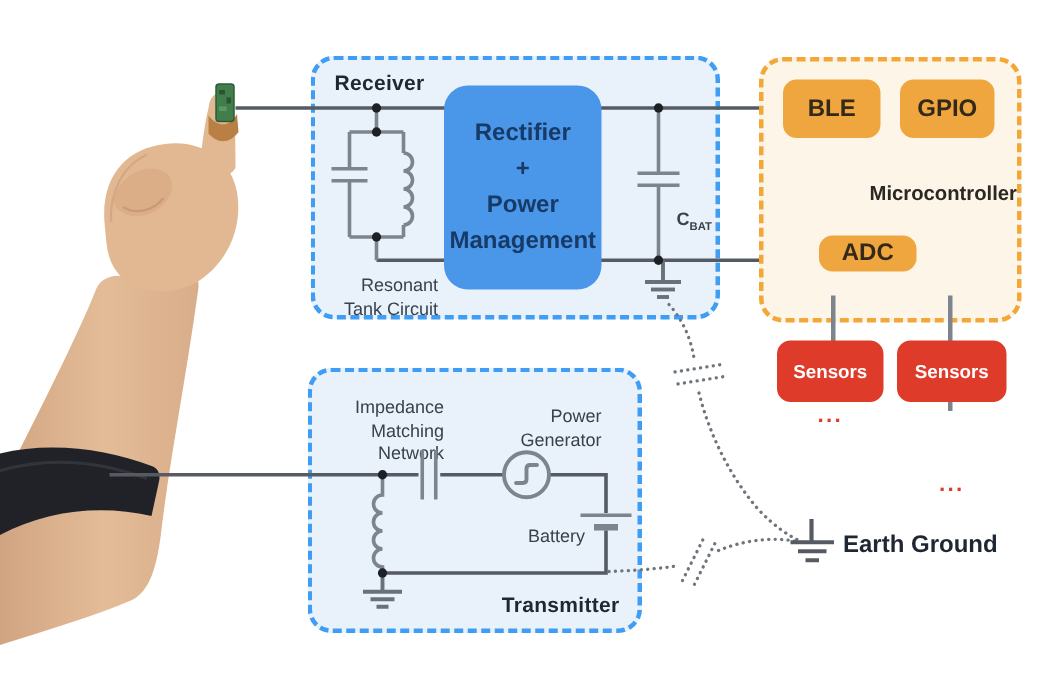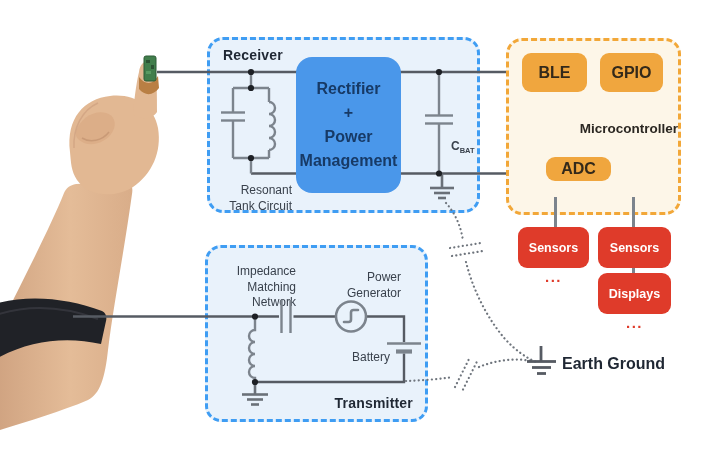--- a/index.html
+++ b/index.html
@@ -190,19 +190,18 @@
 +
 Power
 Management</div>
 
   <div class="block chip" style="left:522px; top:53px; width:65px; height:39px;">BLE</div>
   <div class="block chip" style="left:600px; top:53px; width:63px; height:39px;">GPIO</div>
   <div class="block chip" style="left:546px; top:157px; width:65px; height:24px;">ADC</div>
 
   <div class="block red" style="left:518px; top:227px; width:71px; height:41px;">Sensors</div>
   <div class="block red" style="left:598px; top:227px; width:73px; height:41px;">Sensors</div>
-  <div class="block red" style="left:598px; top:273px; width:73px; height:41px;">Displays</div>
 
   <div class="dots" style="left:518px; top:270px; width:71px;">...</div>
   <div class="dots" style="left:598px; top:316px; width:73px;">...</div>
 
   <div class="earth-label" style="left:562px; top:355px;">Earth Ground</div>
 </div>
 
 </body></html>

